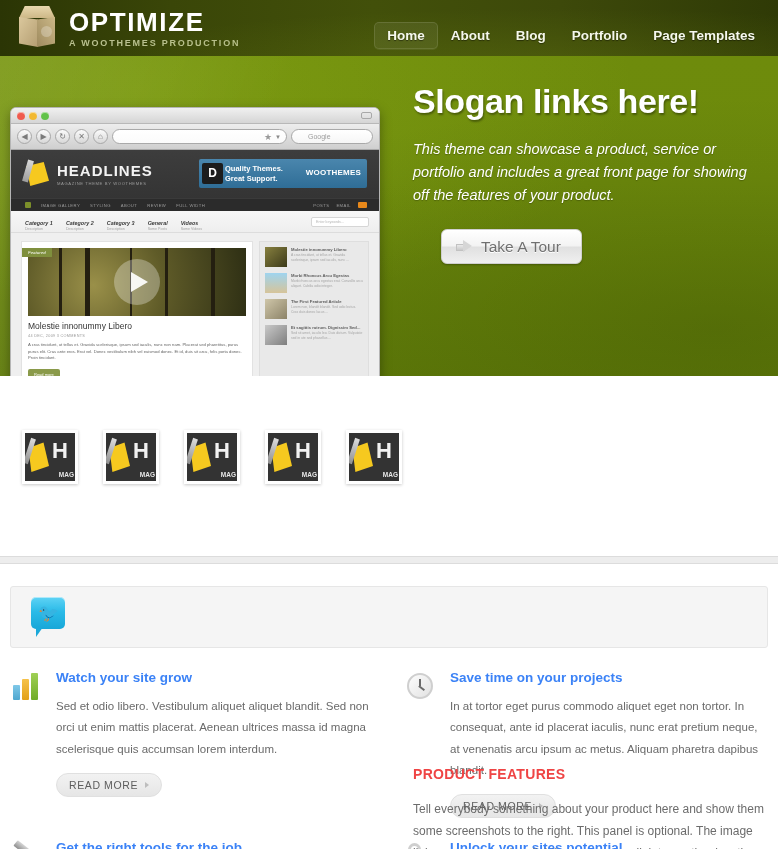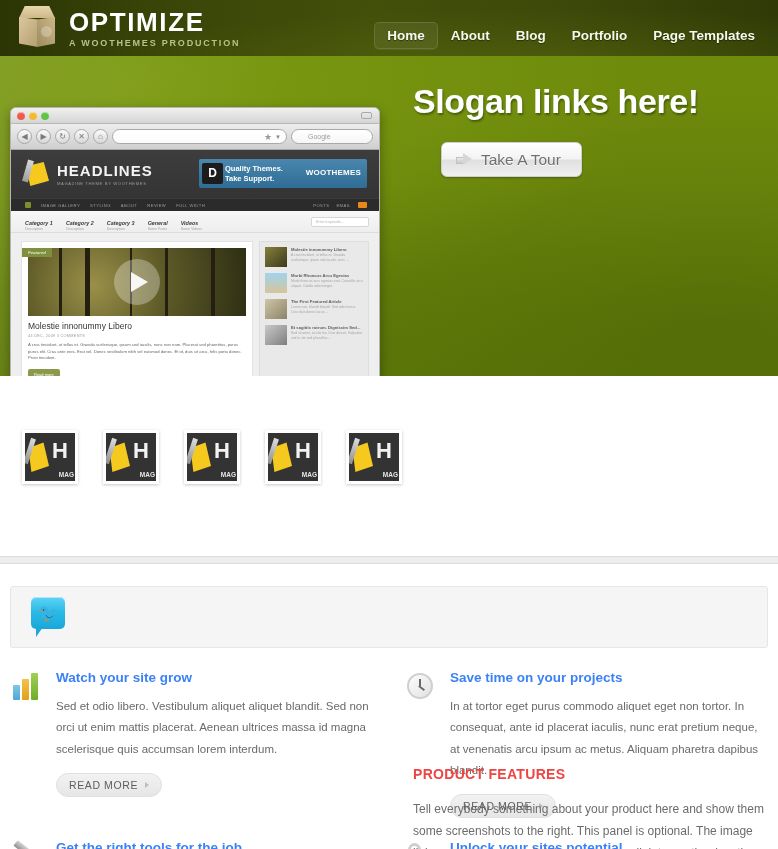--- a/index.html
+++ b/index.html
@@ -411,21 +411,21 @@
               <div class="pen"></div>
           </div>
           <div>
             <div class="hl-name">HEADLINES</div>
             <div class="hl-sub">MAGAZINE THEME BY WOOTHEMES</div>
           </div>
           <div class="banner">
             <span class="dbadge">D</span>
             <span>
               <span>Quality Themes.</span><br>
-              <span>Take Support.</span>
+              <span>Great Support.</span>
             </span>
             <span class="woo">WOOTHEMES</span>
           </div>
         </div>
 
         <div class="site-nav">
           <span class="home-dot"></span>
           <span>IMAGE GALLERY</span>
           <span>STYLING</span>
           <span>ABOUT</span>
@@ -509,20 +509,21 @@
               </span>
             </div>
           </div>
         </div>
 
       </div>
     </div>
 
     <div class="hero-right">
       <div class="slogan">Slogan links here!</div>
+      <div class="hero-desc">This theme can showcase a product, service or portfolio and includes a great front page for showing off the features of your product.</div>
       <div class="hero-buttons">
         <button class="btn">
           <span class="arrow"></span>
           <span>Take A Tour</span>
         </button>
       </div>
     </div>
   </div>
 
   <div class="white-band">

